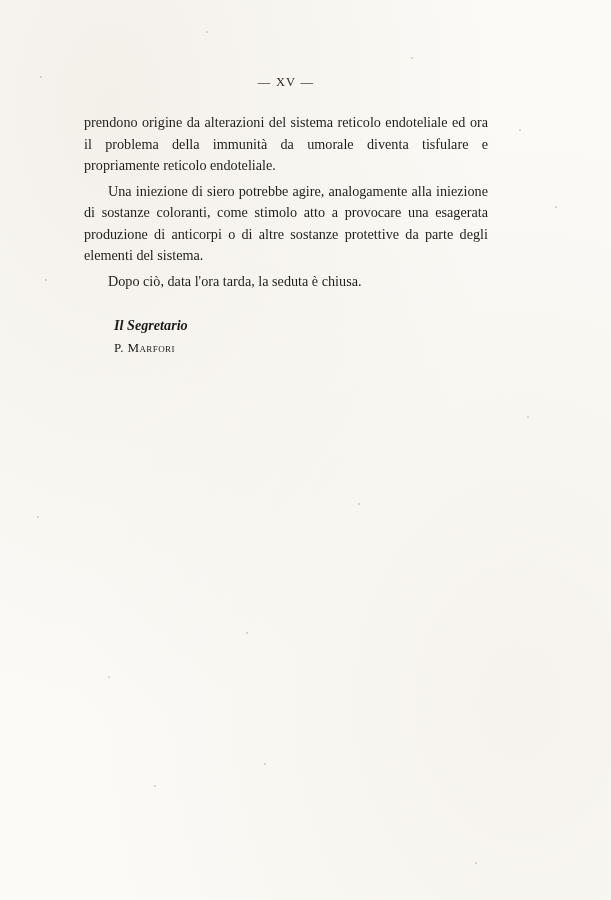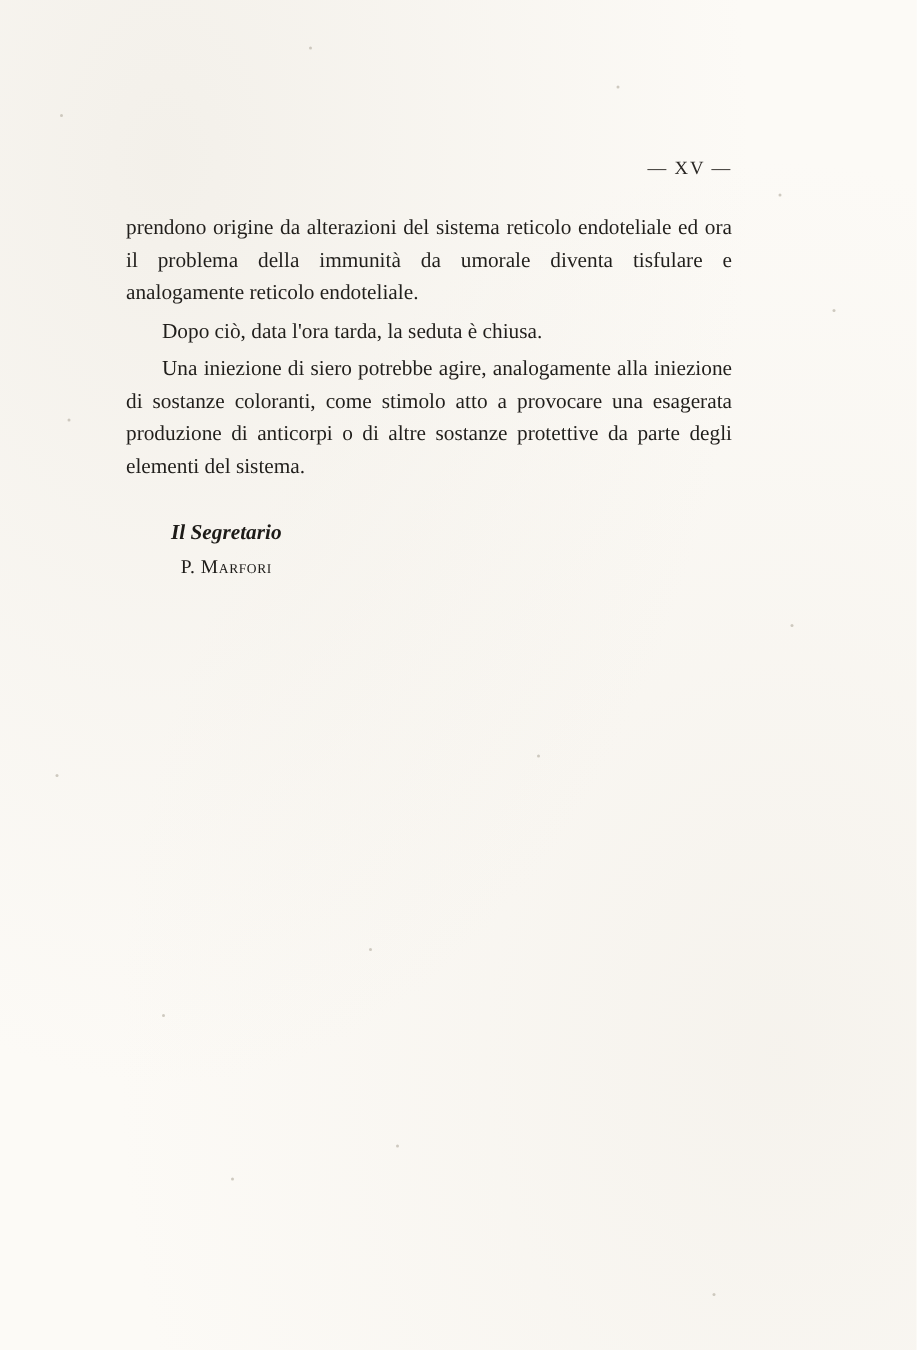--- a/index.html
+++ b/index.html
@@ -26,25 +26,25 @@
   }
 
   .content {
     position: absolute;
     left: 84px;
     top: 0;
     width: 404px;
   }
 
   .folio {
-    text-align: right;
+    text-align: center;
     font-size: 12.5px;
     letter-spacing: 1.2px;
     font-variant: small-caps;
-    margin-top: 105px;
+    margin-top: 75px;
     color: #2a2724;
   }
 
   .body-text {
     margin-top: 22px;
     font-size: 14.2px;
     line-height: 21.5px;
     text-align: justify;
     color: #201e1b;
   }
@@ -60,21 +60,21 @@
 
   .signatures {
     margin-top: 23px;
     display: flex;
     justify-content: space-between;
     padding-left: 30px;
     padding-right: 4px;
   }
 
   .sig-block {
-    text-align: center;
+    text-align: left;
   }
 
   .sig-title {
     font-style: italic;
     font-size: 14.2px;
     font-weight: bold;
     line-height: 20px;
     color: #1d1b18;
   }
 
@@ -112,23 +112,23 @@
   <span class="speck" style="left:154px; top:785px; width:2px; height:2px;"></span>
   <span class="speck" style="left:475px; top:862px; width:2px; height:2px;"></span>
   <span class="speck" style="left:527px; top:416px; width:2px; height:2px;"></span>
   <span class="speck" style="left:358px; top:503px; width:2px; height:2px;"></span>
 
   <div class="content">
 
     <div class="folio">— XV —</div>
 
     <div class="body-text">
-      <p>prendono origine da alterazioni del sistema reticolo endoteliale ed ora il problema della immunità da umorale diventa tisfulare e analogamente reticolo endoteliale.</p>
+      <p>prendono origine da alterazioni del sistema reticolo endoteliale ed ora il problema della immunità da umorale diventa tisfulare e propriamente reticolo endoteliale.</p>
+      <p class="indent">Una iniezione di siero potrebbe agire, analogamente alla iniezione di sostanze coloranti, come stimolo atto a provocare una esagerata produzione di anticorpi o di altre sostanze protettive da parte degli elementi del sistema.</p>
       <p class="indent">Dopo ciò, data l'ora tarda, la seduta è chiusa.</p>
-      <p class="indent">Una iniezione di siero potrebbe agire, analogamente alla iniezione di sostanze coloranti, come stimolo atto a provocare una esagerata produzione di anticorpi o di altre sostanze protettive da parte degli elementi del sistema.</p>
     </div>
 
     <div class="signatures">
       <div class="sig-block">
         <div class="sig-title">Il Segretario</div>
         <div class="sig-name">P. Marfori</div>
       </div>
     </div>
 
   </div>

